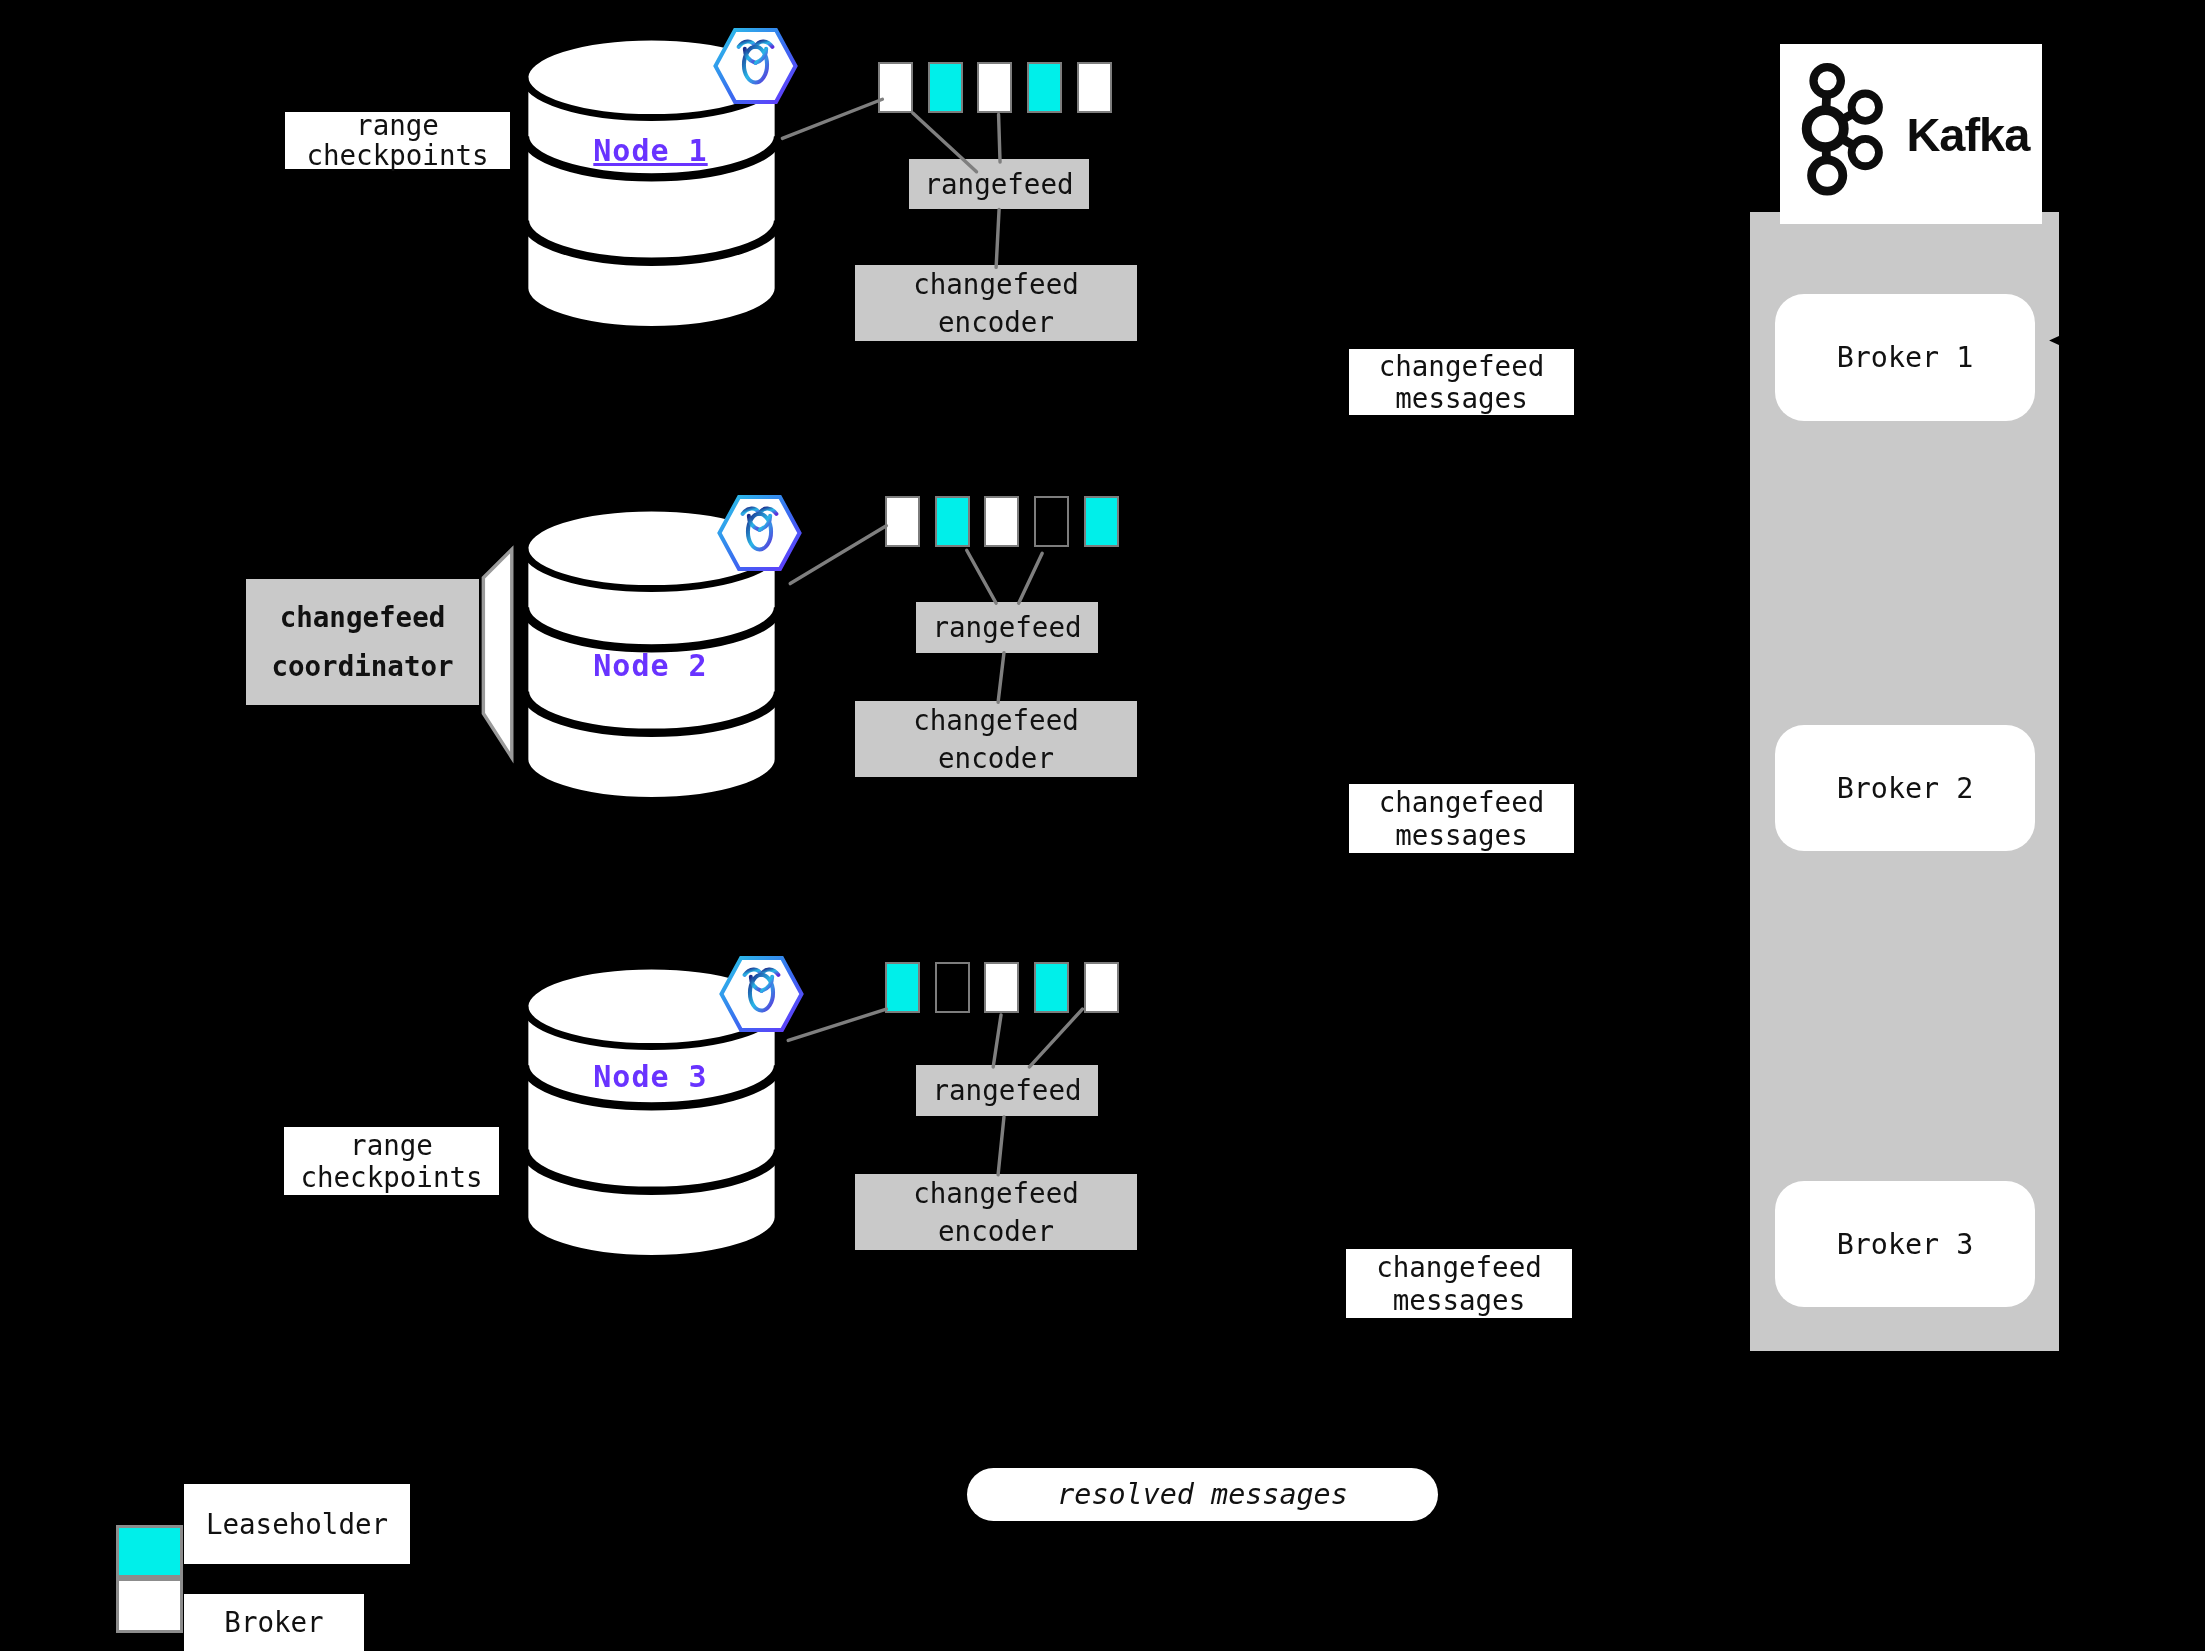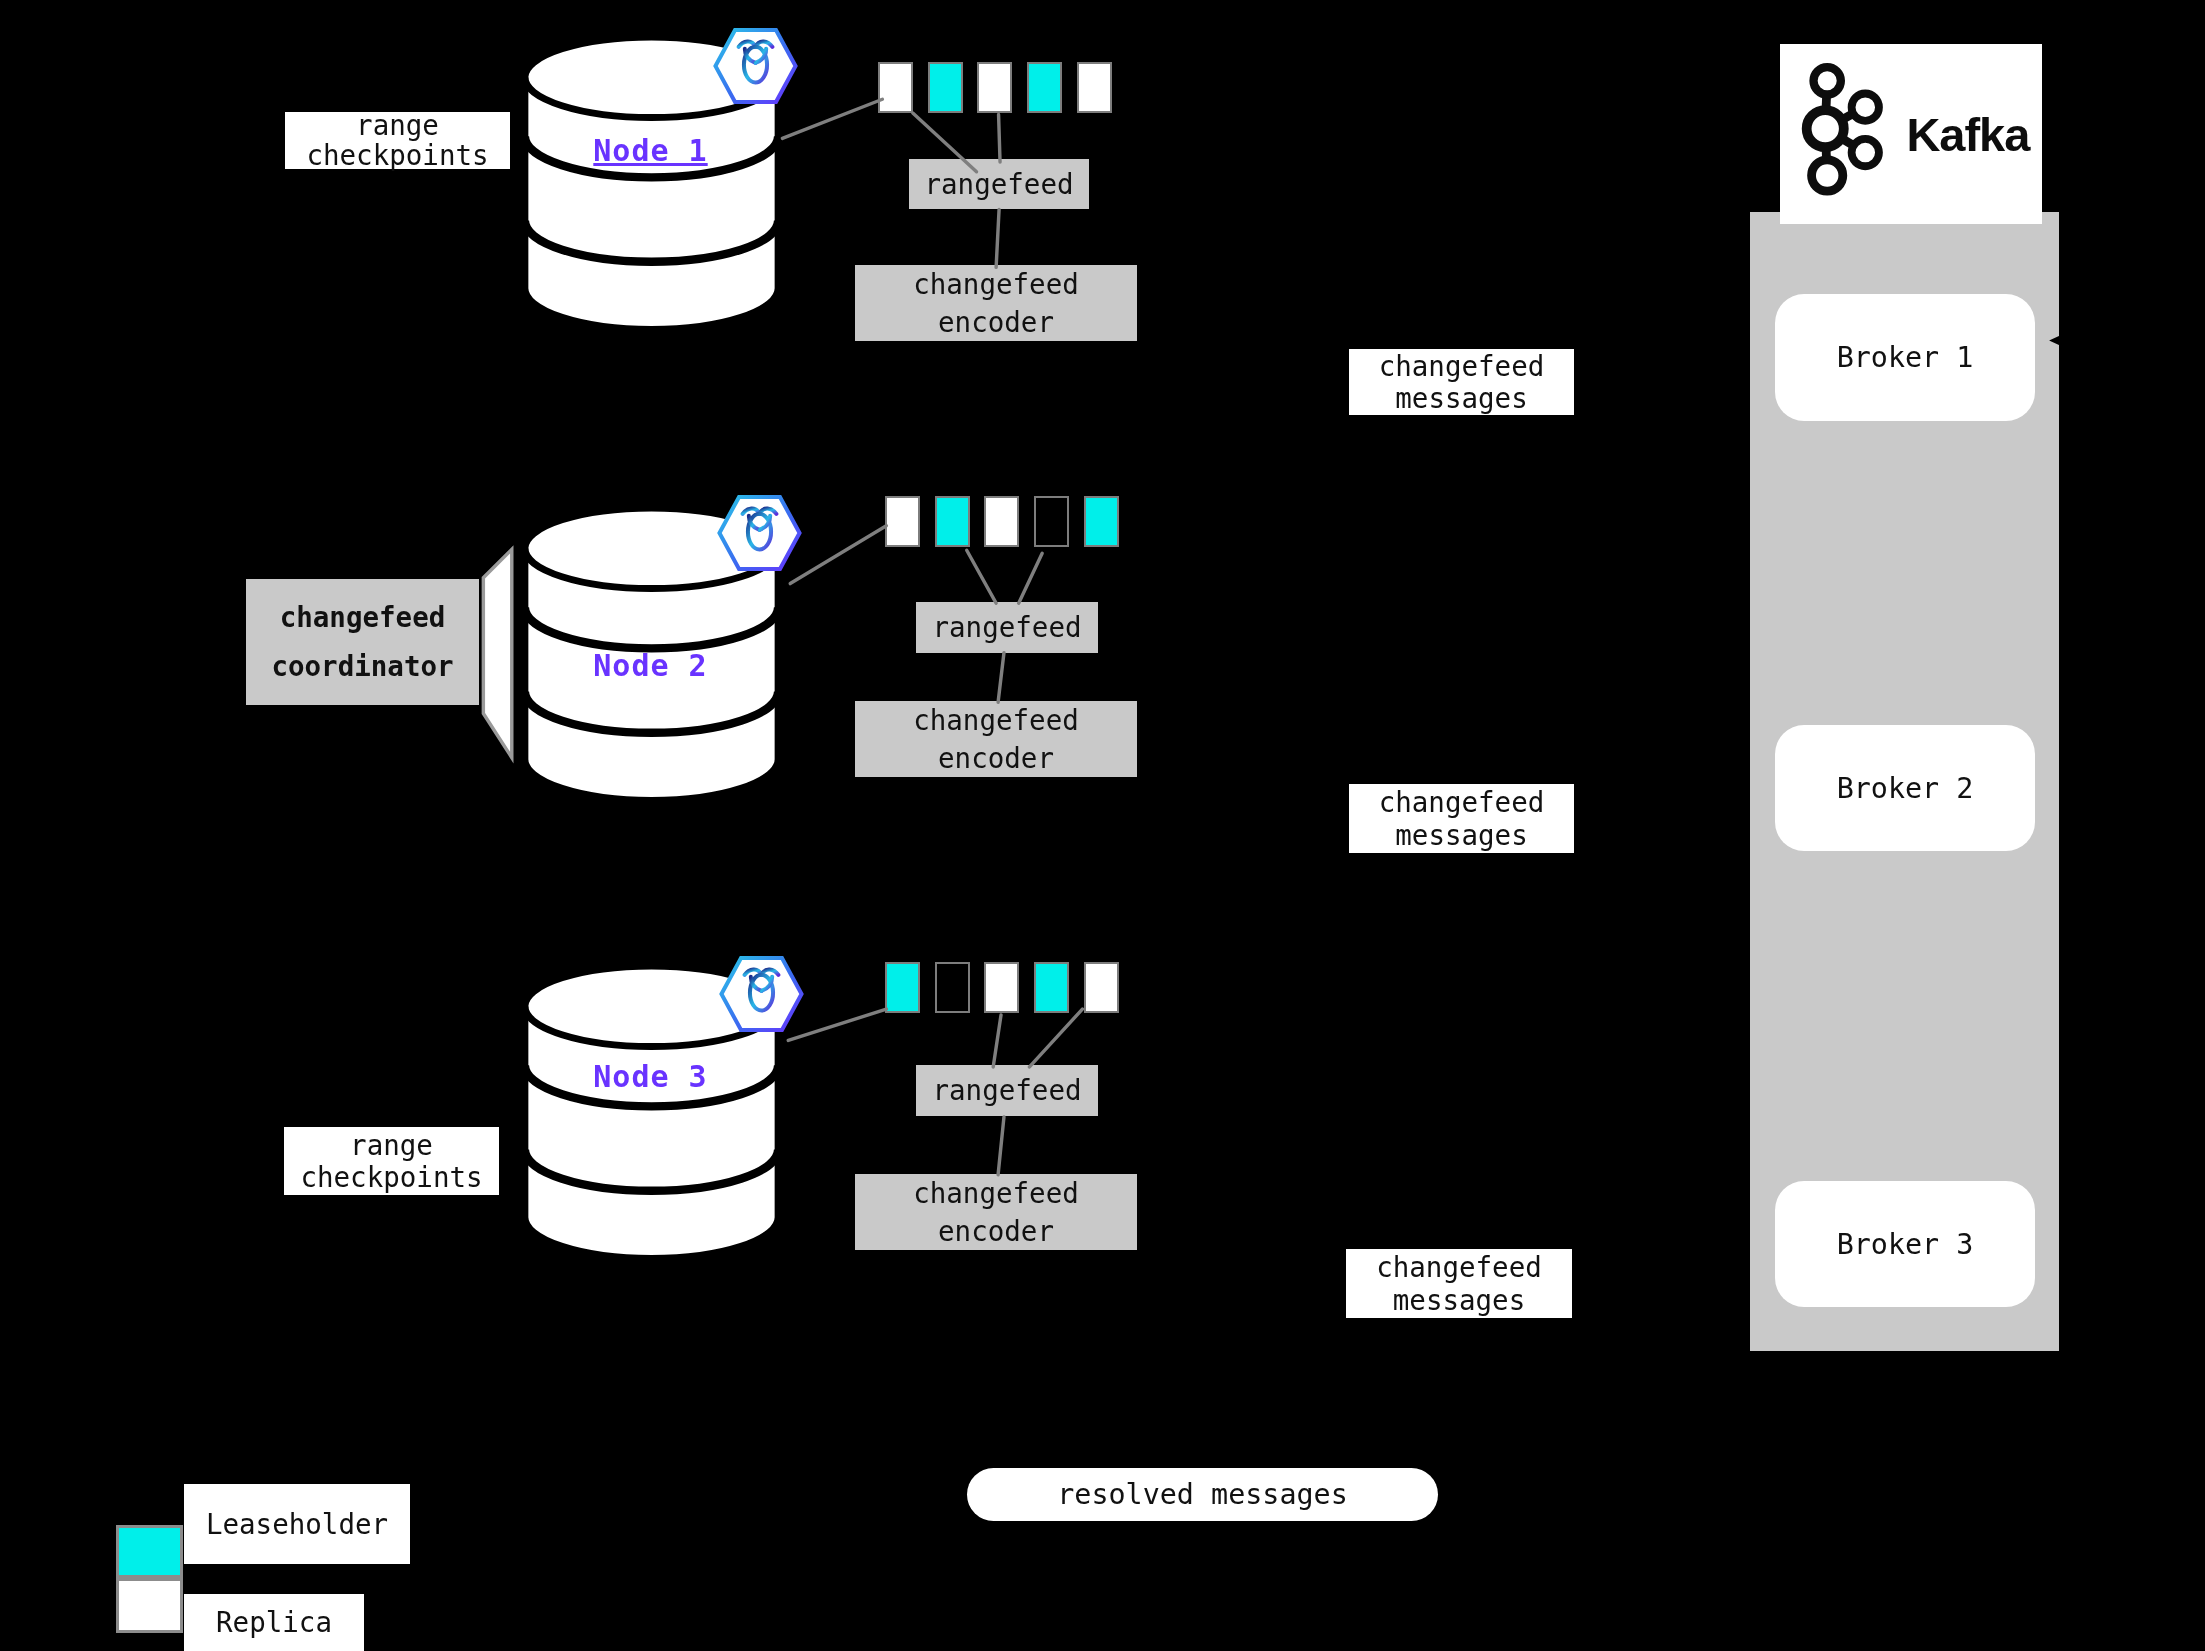--- a/index.html
+++ b/index.html
@@ -15,21 +15,21 @@
   
   .nodelabel{color:var(--nodelabel,#6933ff);font-weight:bold;font-size:30px;text-align:center;letter-spacing:1px;}
   
   .rangerow{display:flex;gap:14.7px;}
   .range-rect{width:35px;height:51px;border:2.9px solid #7d7d7d;box-sizing:border-box;}
   
   .kafkabox{background:#fff;display:flex;align-items:center;justify-content:center;gap:8.8px;}
   .kafkatext{font-family:"Liberation Sans","DejaVu Sans",sans-serif;font-weight:bold;font-size:47px;color:#0d0d0d;letter-spacing:-1px;}
   .kafkacontainer{background:var(--boxgray,#c9c9c9);}
   .broker{background:#fff;border-radius:29px;display:flex;align-items:center;justify-content:center;font-size:28.4px;color:#111;}
-  .pill{background:#fff;border-radius:29px;display:flex;align-items:center;justify-content:center;font-size:28.4px;color:#111;}
+  .pill{background:#fff;border-radius:29px;display:flex;align-items:center;justify-content:center;font-size:28.4px;color:#111;font-style:italic;}
   .swatch{border:3.9px solid #8c8c8c;box-sizing:border-box;background:#fff;}
   svg{display:block;}
 </style>
 </head>
 <body style="background: rgb(0, 0, 0);">
 
 <div class="canvas">
 
   <svg width="0" height="0" class="abs" aria-hidden="true">
     <defs>
@@ -213,21 +213,21 @@
   </div>
 
   <div class="abs pill" style="left:967px;top:1468px;width:471px;height:53px;">
     <span>resolved messages</span>
   </div>
 
   <div class="abs whitebox" style="left:184px;top:1484px;width:226px;height:80px;">
     <span>Leaseholder</span>
   </div>
   <div class="abs whitebox" style="left:184px;top:1594px;width:180px;height:57px;">
-    <span>Replica</span>
+    <span>Broker</span>
   </div>
   <div class="abs swatch" style="left: 116px; top: 1525px; width: 67px; height: 53px; background: rgb(0, 239, 234);"></div>
   <div class="abs swatch" style="left: 116px; top: 1578px; width: 67px; height: 55px; background: rgb(255, 255, 255);"></div>
 
   <svg class="abs" style="left:0;top:0;pointer-events:none;" width="2205" height="1652" viewBox="0 0 4498 3369">
 
     <polygon points="986,1178 1044,1120 1044,1545 986,1455" fill="#ffffff" stroke="#9a9a9a" stroke-width="7"></polygon>
     <g stroke="#7f7f7f" stroke-width="7" stroke-linecap="round">
 
       <line x1="1596" y1="282" x2="1800" y2="202"></line>

